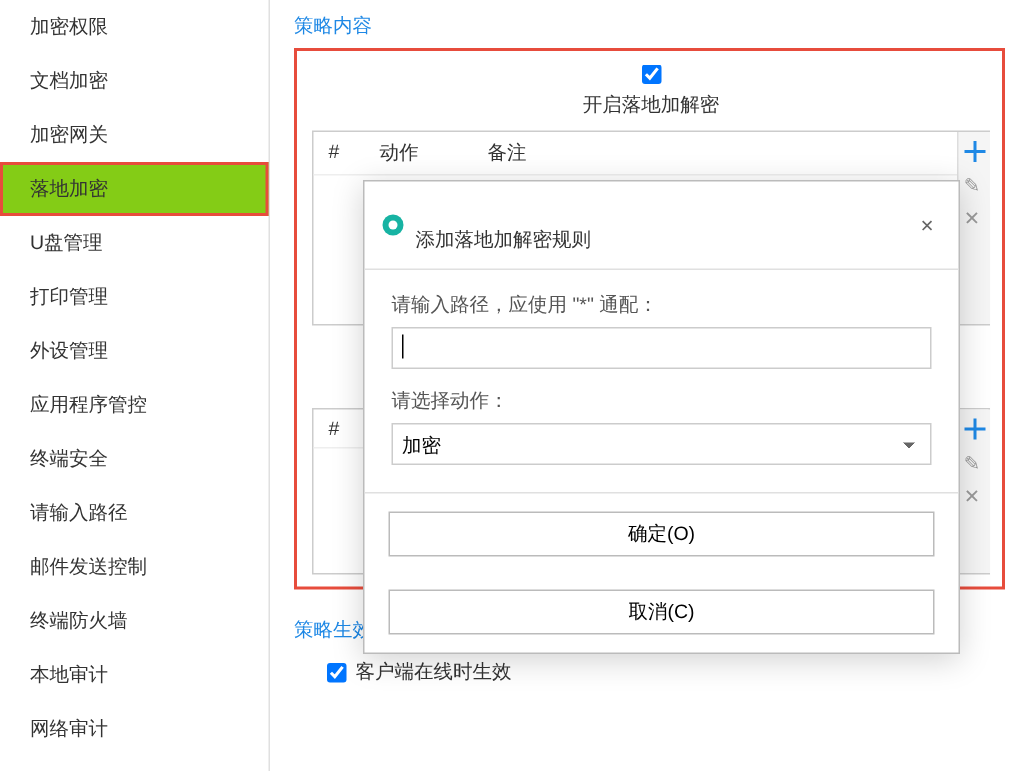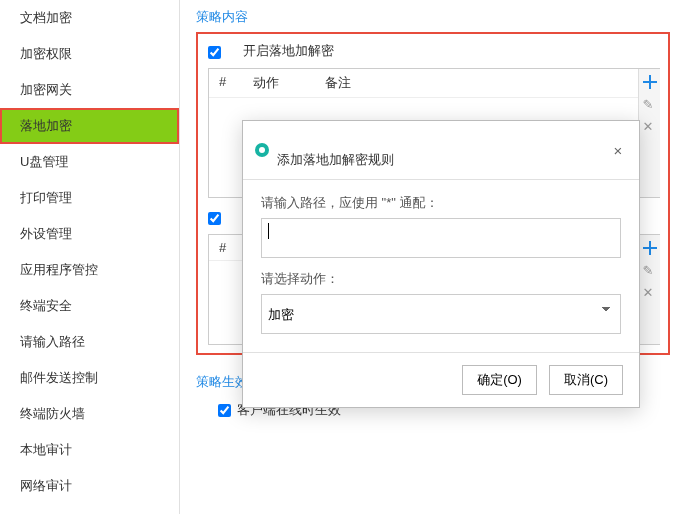--- a/index.html
+++ b/index.html
@@ -4,21 +4,21 @@
 <style>
 * { margin: 0; padding: 0; box-sizing: border-box; }
 body { font-family: "Microsoft YaHei", Arial, sans-serif; font-size: 13px; color: #333; background: #fff; width: 684px; height: 514px; overflow: hidden; }
 .layout { display: flex; height: 100%; }
 .sidebar { width: 180px; background: #fff; border-right: 1px solid #e0e0e0; }
 .sidebar-item { padding: 9px 20px; cursor: pointer; color: #333; }
 .sidebar-item.active { background: #84cc16; border: 2px solid #e74c3c; padding: 7px 18px; }
 .main { flex: 1; padding: 8px 14px 0 16px; overflow: hidden; position: relative; }
 .section-title { color: #1e88e5; font-size: 13px; margin-bottom: 6px; }
 .policy-body { border: 2px solid #e74c3c; padding: 8px 8px 8px 10px; }
-.checkbox-row { padding-bottom: 8px; display:flex; align-items:center; gap:22px; }
+.checkbox-row { padding-bottom: 8px; display:flex; align-items:center; gap:6px;flex-direction:column; }
 .checkbox-row input { position: relative; top: 1px; }
 .table-wrap { border: 1px solid #ccc; position: relative; }
 .table-head { display: flex; padding: 5px 10px; border-bottom: 0; }
 .th-hash { width: 34px; }
 .th-path { flex: 1; }
 .th-action { width: 72px; }
 .th-remark { width: 60px; }
 .table-body { height: 100px; border-top: 1px solid #eee; }
 .side-icons { position: absolute; right: -1px; top: 0; width: 22px; background: #f5f5f5; border-left: 1px solid #ddd; height: 100%; display: flex; flex-direction: column; align-items: center; padding-top: 6px; gap: 8px; }
 .icon { width: 14px; height: 14px; display: inline-block; }
@@ -32,35 +32,35 @@
 .second-block .table-body { height: 84px; }
 .section-title.status { margin-top: 18px; }
 .modal-backdrop { position: absolute; left: 242px; top: 120px; width: 398px; background:#fff; border:1px solid #bbb; box-shadow: 0 4px 20px rgba(0,0,0,.18); }
 .modal-header { display:flex; align-items:center; padding: 10px 12px; border-bottom:1px solid #e0e0e0; }
 .modal-header .bullet { width: 14px; height:14px; border-radius:50%; background:#17b3a3; margin-right:8px; position:relative; }
 .modal-header .bullet::after { content:""; position:absolute; width:6px; height:6px; background:#fff; border-radius:50%; left:4px; top:4px; }
 .modal-title { flex:1; color:#333;margin-top:20px; }
 .modal-close { cursor:pointer; color:#666; font-size:15px; width:18px; text-align:center; }
 .modal-body { padding: 14px 18px 6px 18px; }
 .form-label { color:#555; margin-bottom:6px; }
-.form-input, .form-select { width:100%; border:1px solid #ccc; height:40px; padding:4px 6px; font-family: inherit; font-size:13px; background:#fff; }
+.form-input, .form-select { width:100%; border:1px solid #ccc; height:28px; padding:4px 6px; font-family: inherit; font-size:13px; background:#fff; }
 .form-select { appearance:none; background-image: linear-gradient(45deg, transparent 50%, #666 50%), linear-gradient(-45deg, transparent 50%, #666 50%); background-position: calc(100% - 14px) 12px, calc(100% - 10px) 12px; background-size: 4px 4px, 4px 4px; background-repeat:no-repeat; }
 .cursor-bar { border-left:1px solid #000; height:16px; display:inline-block; }
-.modal-footer { display:flex; justify-content:flex-end; gap:12px; padding:12px 16px; border-top:1px solid #e0e0e0; }
+.modal-footer { display:flex; justify-content:flex-end; gap:22px; padding:12px 16px; border-top:1px solid #e0e0e0;flex-direction:column; }
 .btn { border:1px solid #bbb; background:#fff; padding:5px 14px; cursor:pointer; font-family:inherit; font-size:13px; }
 .status-row { padding: 4px 0 0 22px; display:flex; align-items:center; gap:6px; }
 .form-group { margin-bottom: 12px; }
 </style>
 </head>
 <body>
 
 <div class="layout">
   <div class="sidebar">
+    <div class="sidebar-item">加密权限</div>
     <div class="sidebar-item">文档加密</div>
-    <div class="sidebar-item">加密权限</div>
     <div class="sidebar-item">加密网关</div>
     <div class="sidebar-item active">落地加密</div>
     <div class="sidebar-item">U盘管理</div>
     <div class="sidebar-item">打印管理</div>
     <div class="sidebar-item">外设管理</div>
     <div class="sidebar-item">应用程序管控</div>
     <div class="sidebar-item">终端安全</div>
     <div class="sidebar-item">请输入路径</div>
     <div class="sidebar-item">邮件发送控制</div>
     <div class="sidebar-item">终端防火墙</div>

